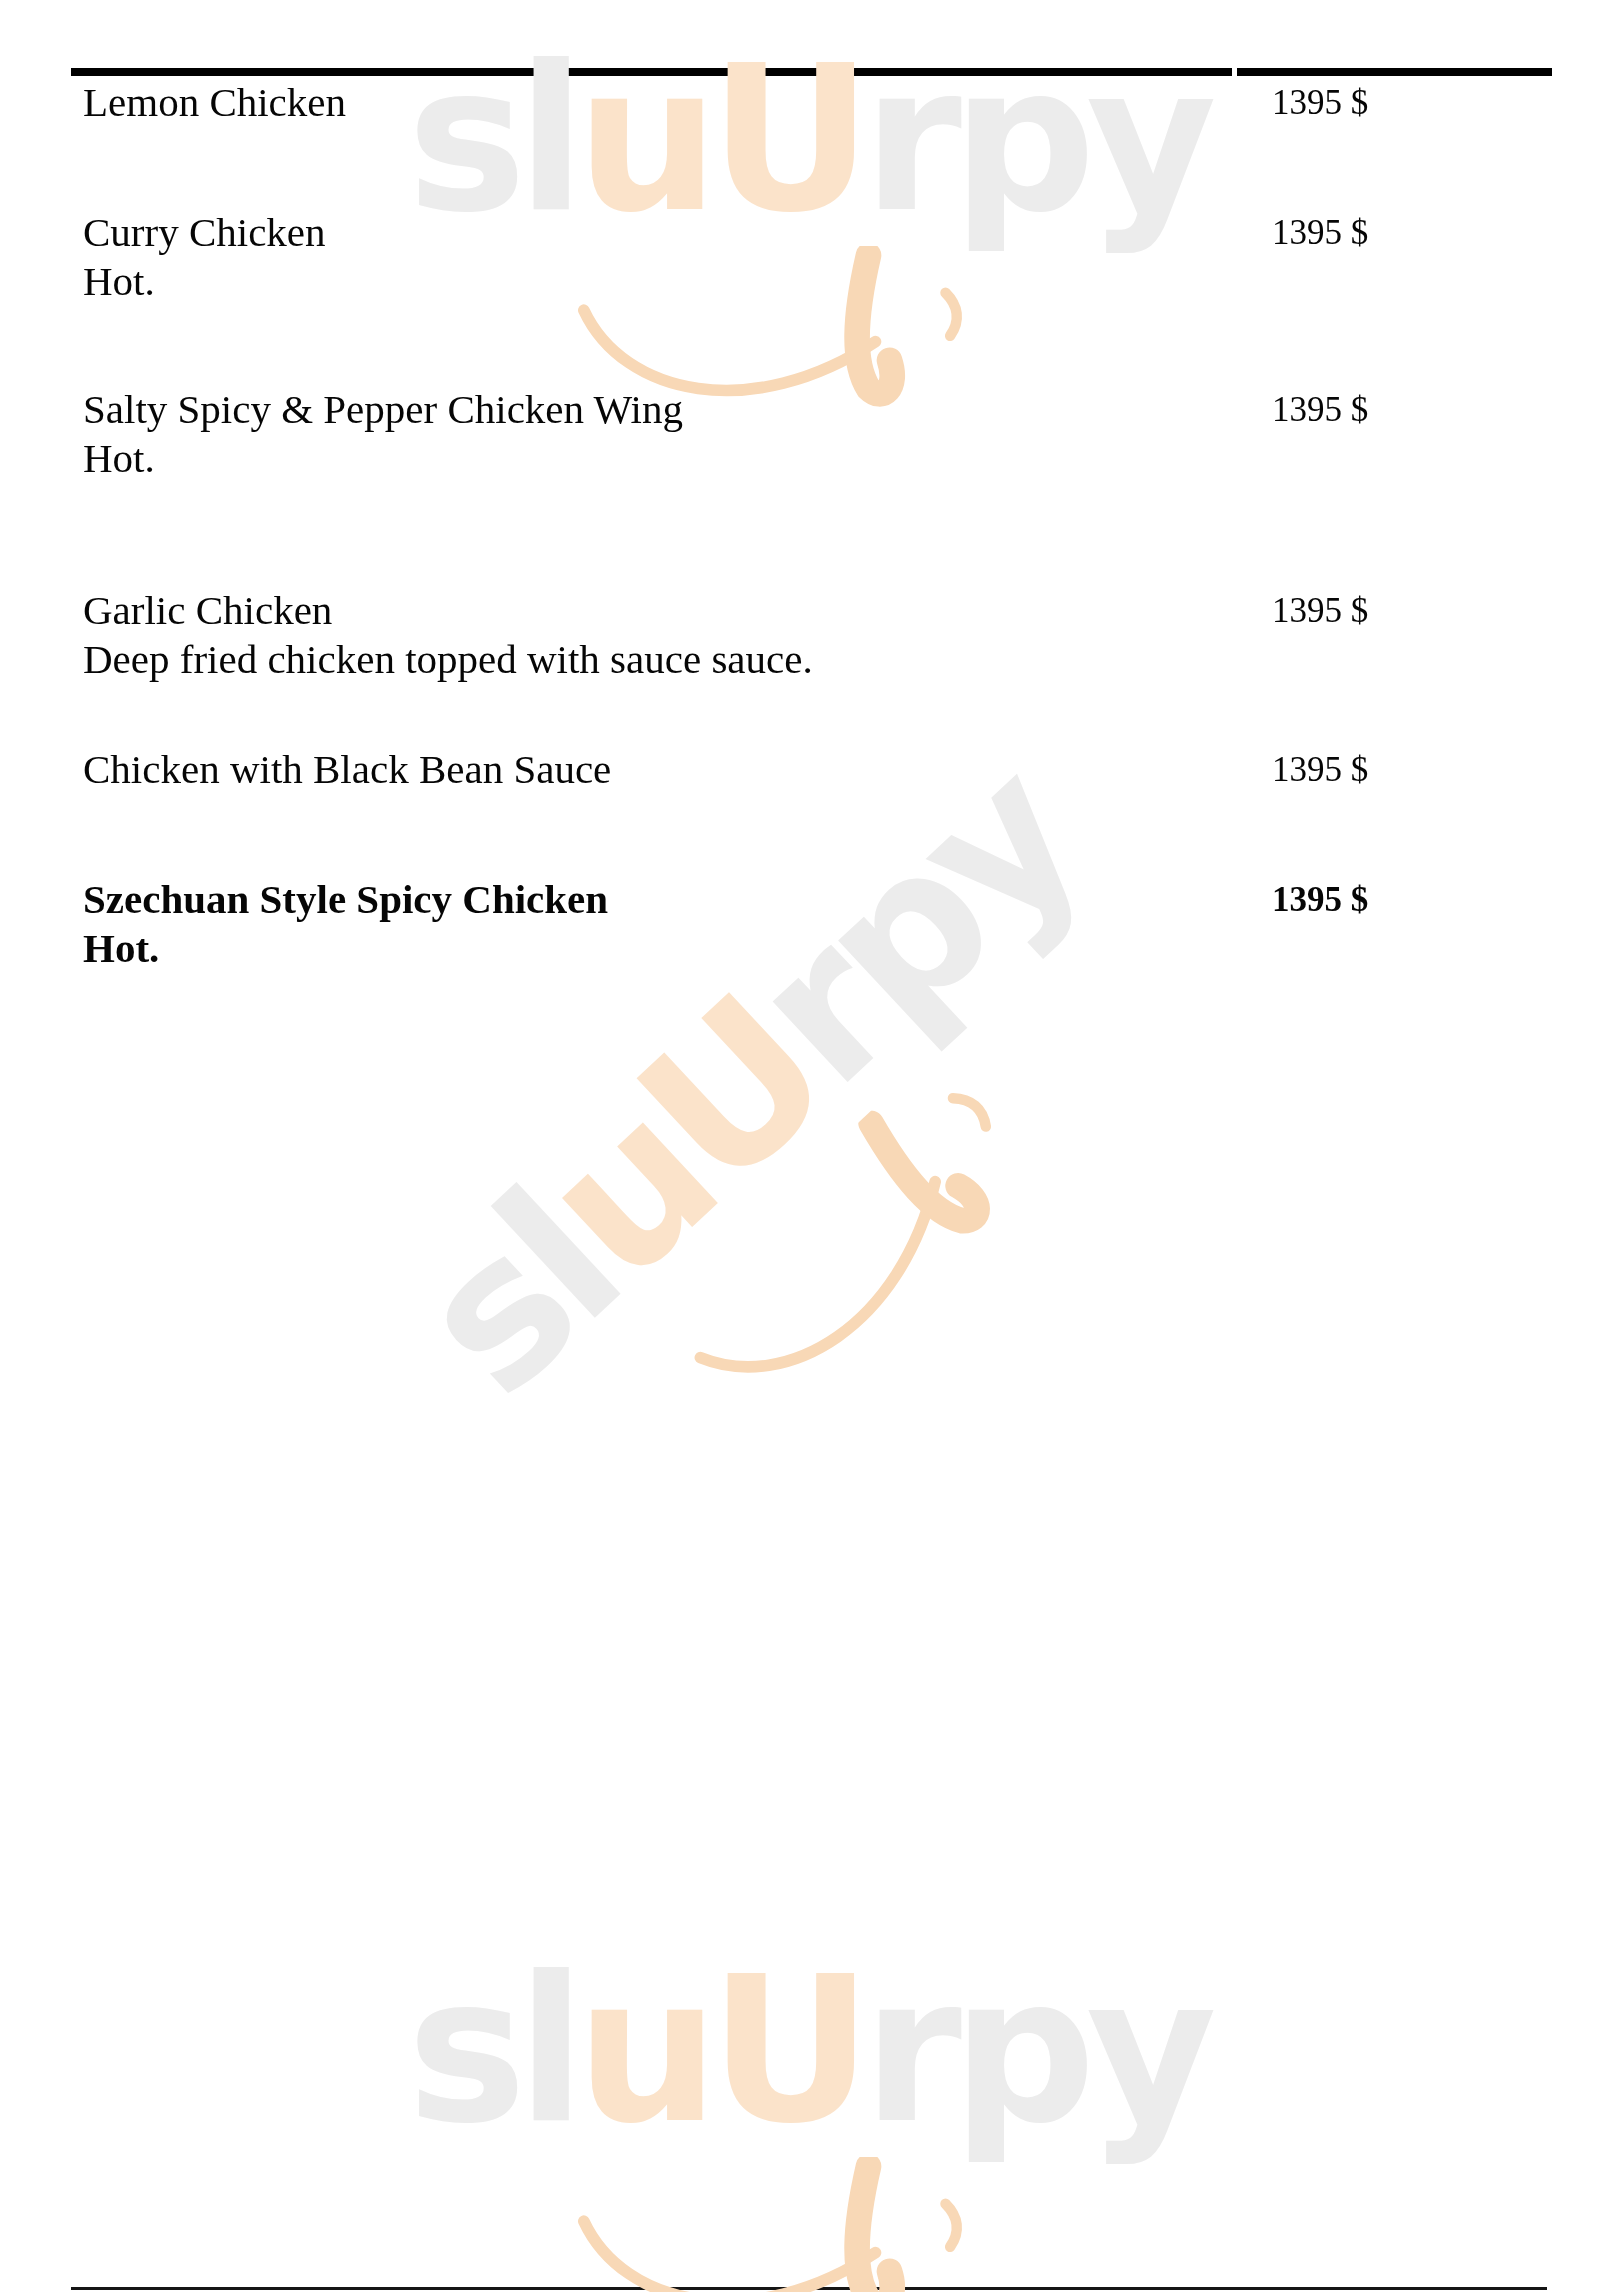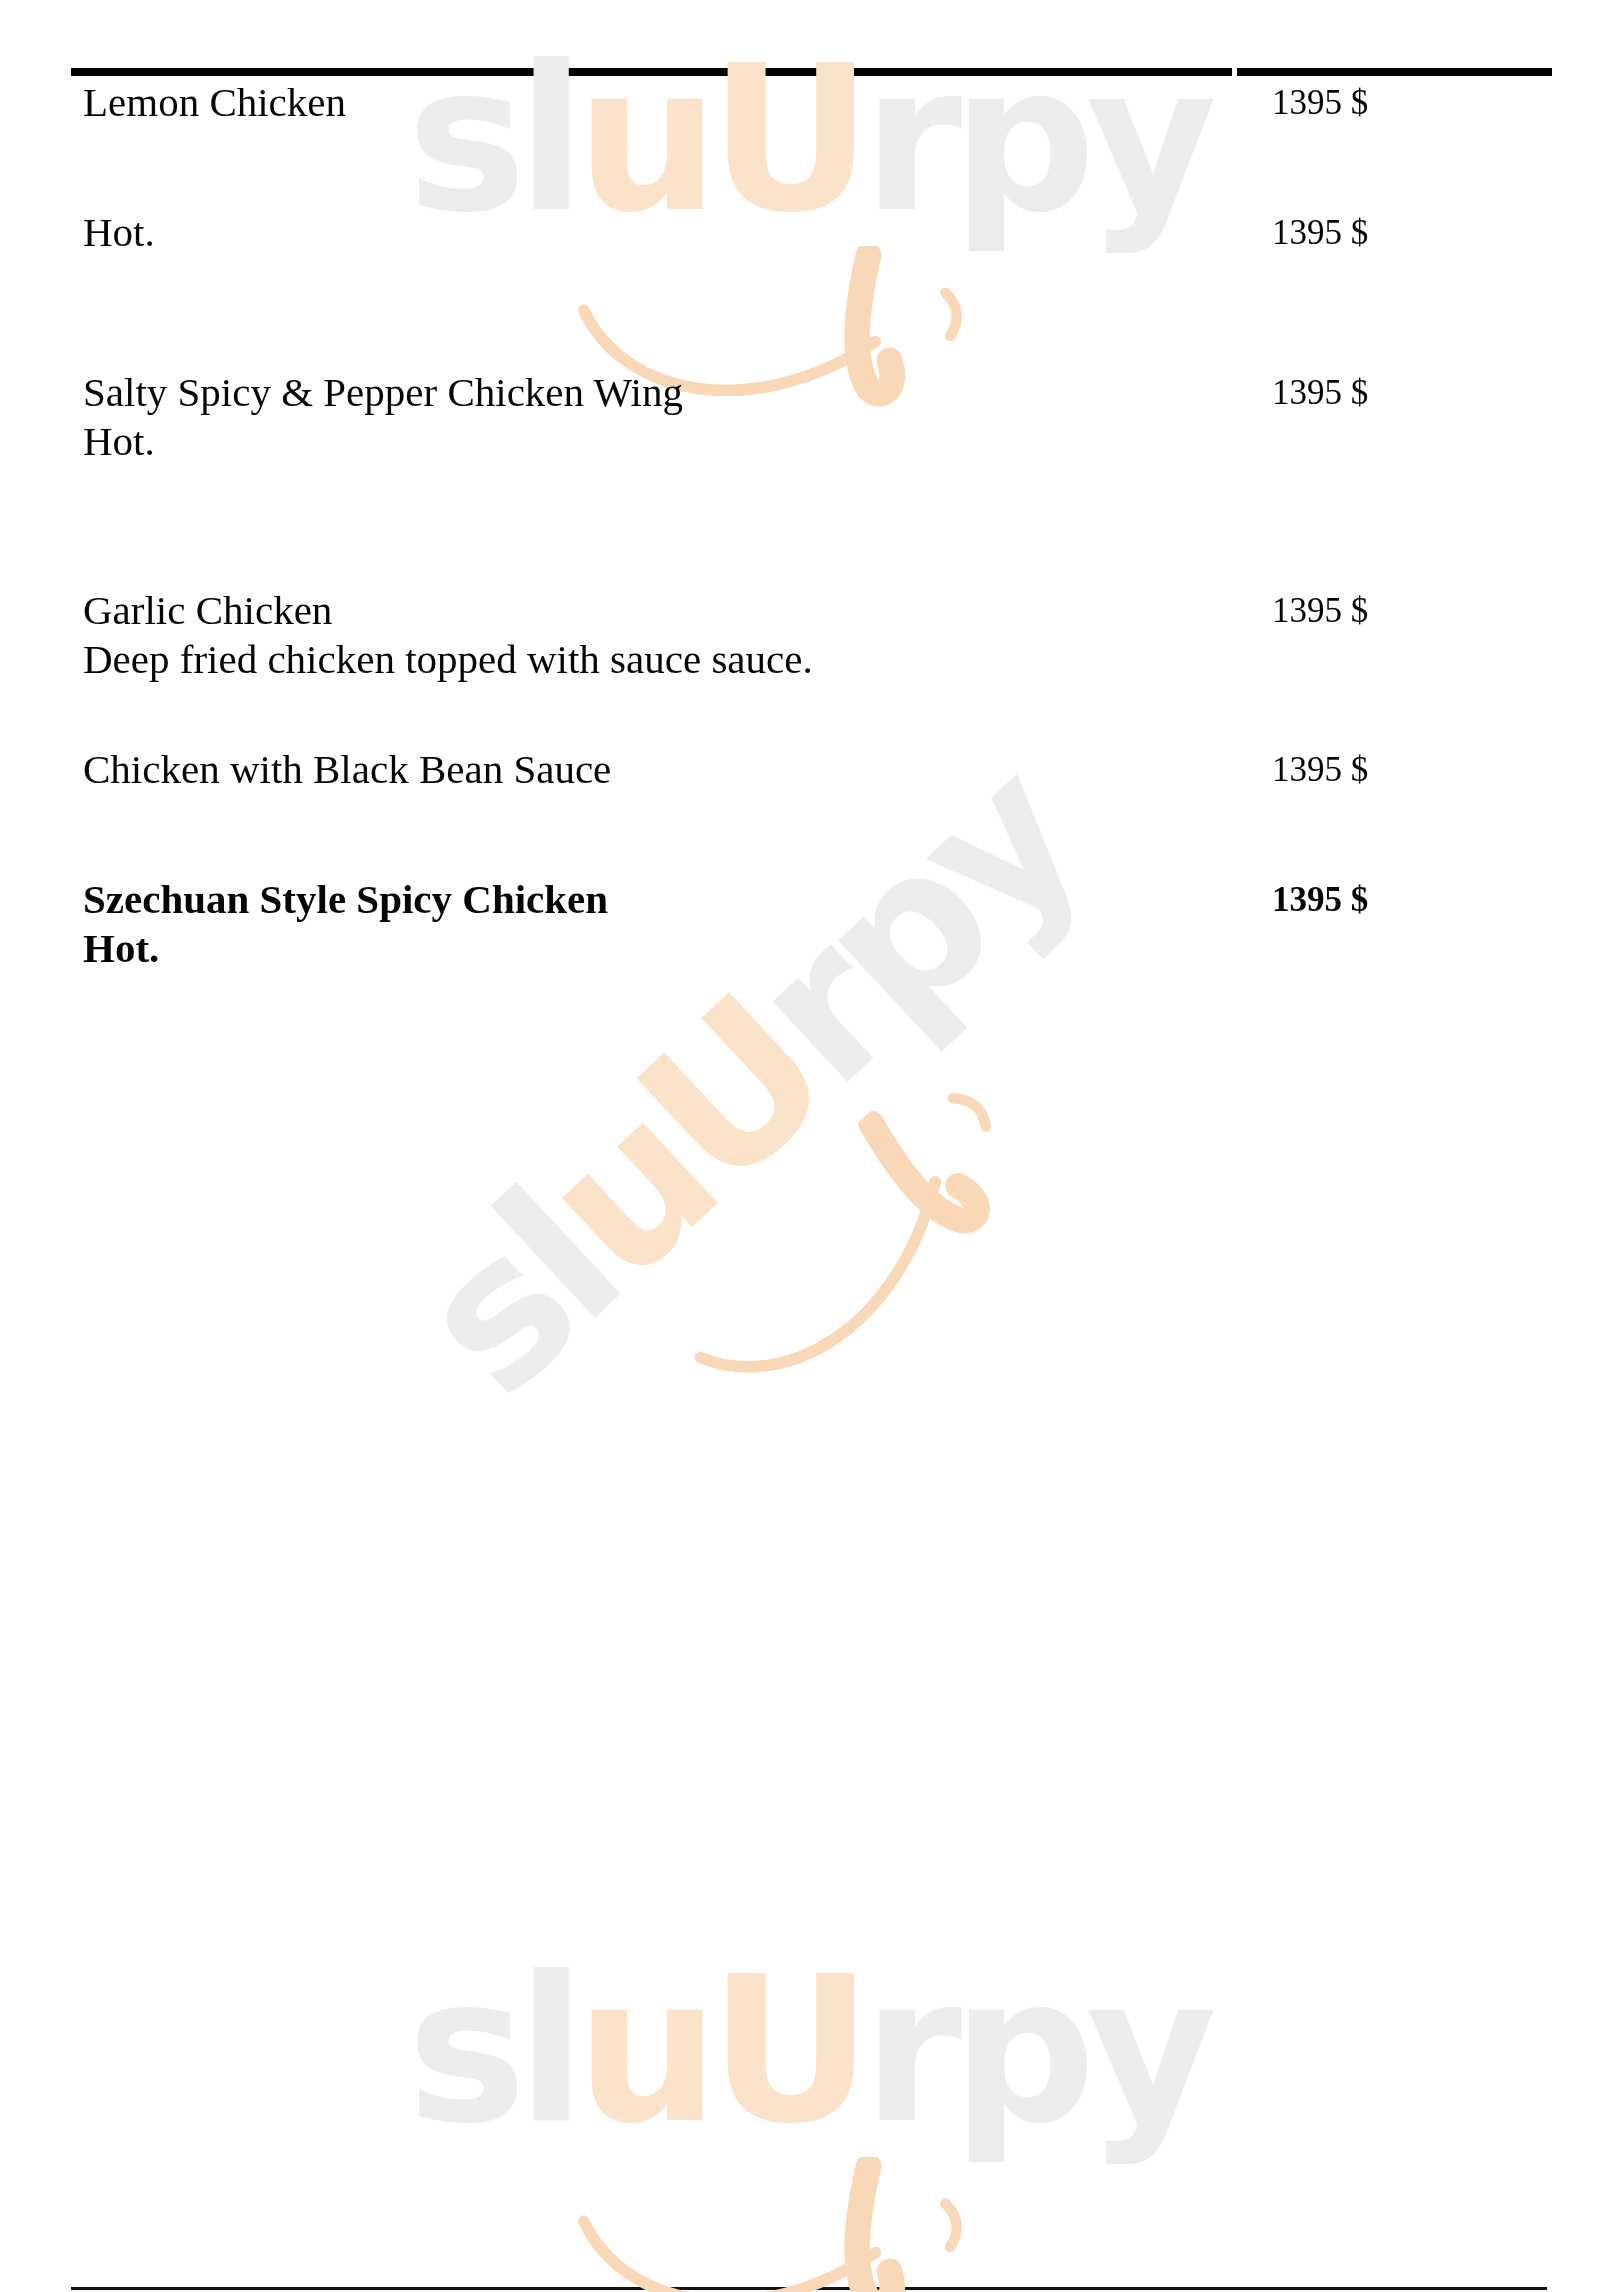--- a/index.html
+++ b/index.html
@@ -44,21 +44,21 @@
     position: absolute;
     left: 1189px; 
     top: 0;
     font-size: 35px;
     line-height: 49px;
     color: #060606;
     white-space: nowrap;
   }
   #row-0 { top: 78px; }
   #row-1 { top: 208px; }
-  #row-2 { top: 368px; }
+  #row-2 { top: 385px; }
   #row-3 { top: 566px; margin-top: 20px; }
   #row-4 { top: 745px; }
   #row-5 { top: 875px; font-weight: bold; }
 
   
   .wm {
     position: absolute;
     width: 814px;
     z-index: 1;
     pointer-events: none;
@@ -129,20 +129,21 @@
   <div class="rule" id="top-rule-right"></div>
   <div class="rule" id="bottom-rule"></div>
 
   <div class="row" id="row-0">
     <div class="item-name">Lemon Chicken</div>
     <div class="item-note"></div>
     <div class="item-price">1395 $</div>
   </div>
 
   <div class="row" id="row-1">
+    <div class="item-name">Curry Chicken</div>
     <div class="item-note">Hot.</div>
     <div class="item-price">1395 $</div>
   </div>
 
   <div class="row" id="row-2">
     <div class="item-name">Salty Spicy &amp; Pepper Chicken Wing</div>
     <div class="item-note">Hot.</div>
     <div class="item-price">1395 $</div>
   </div>
 

